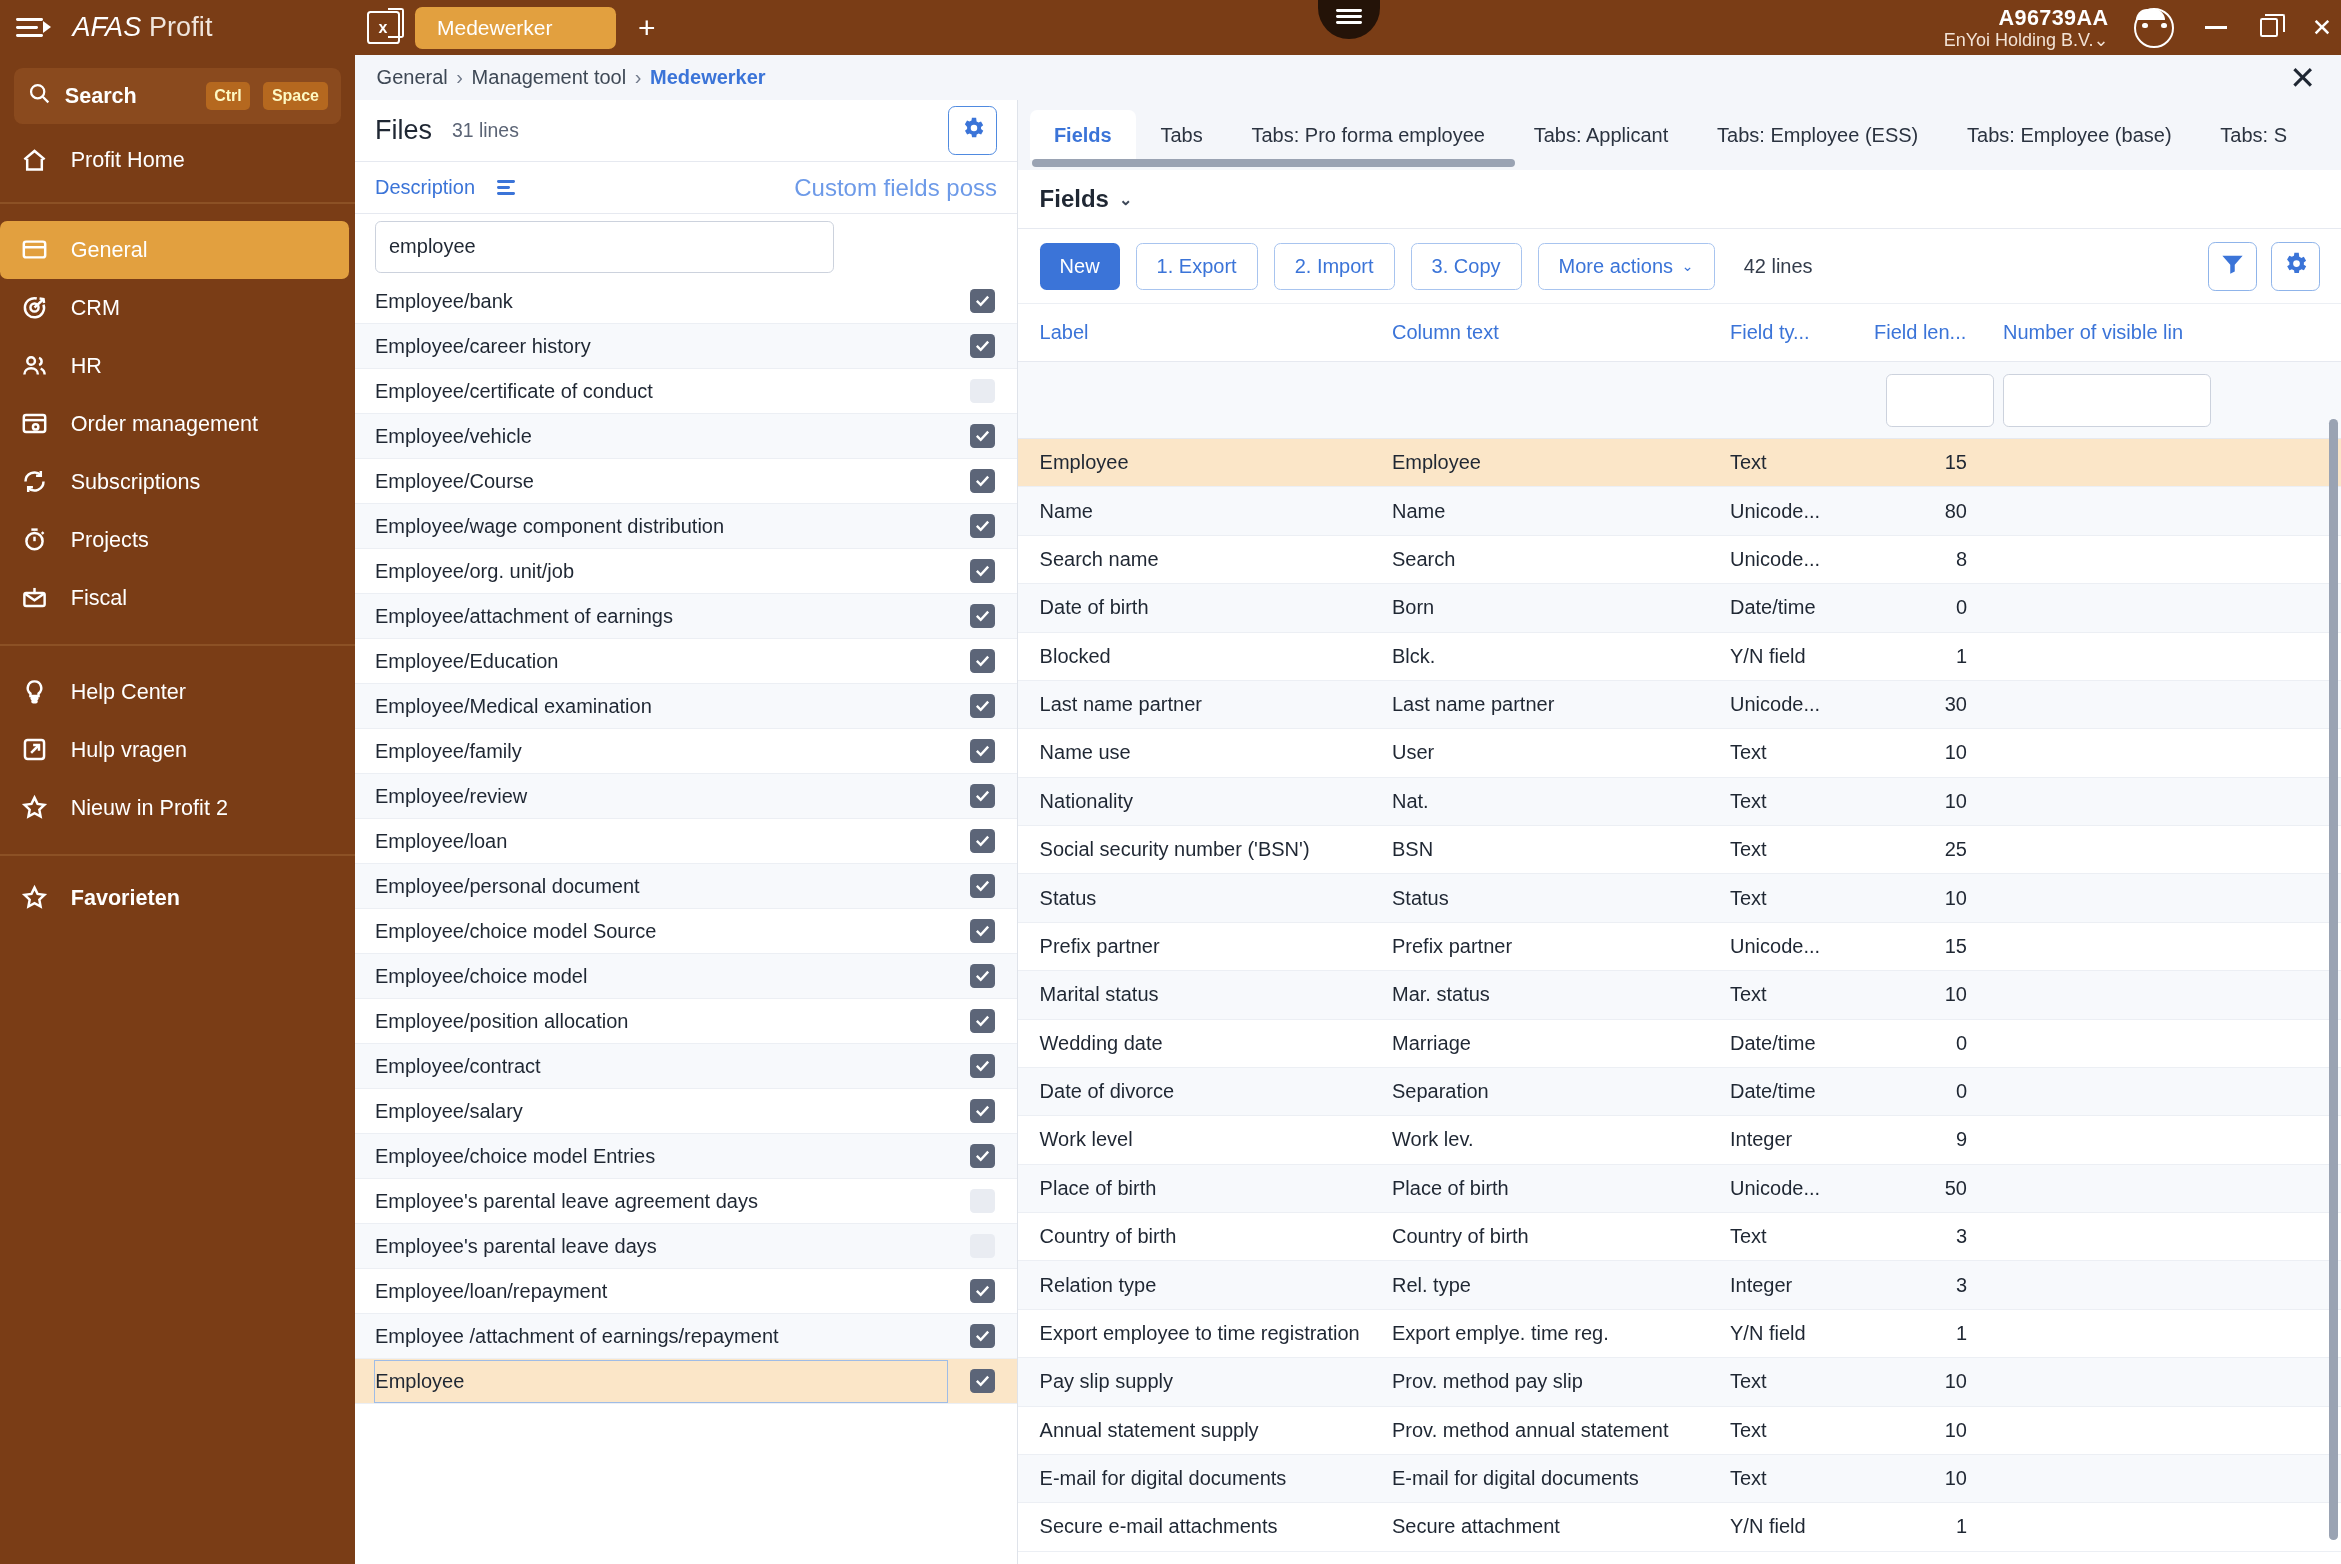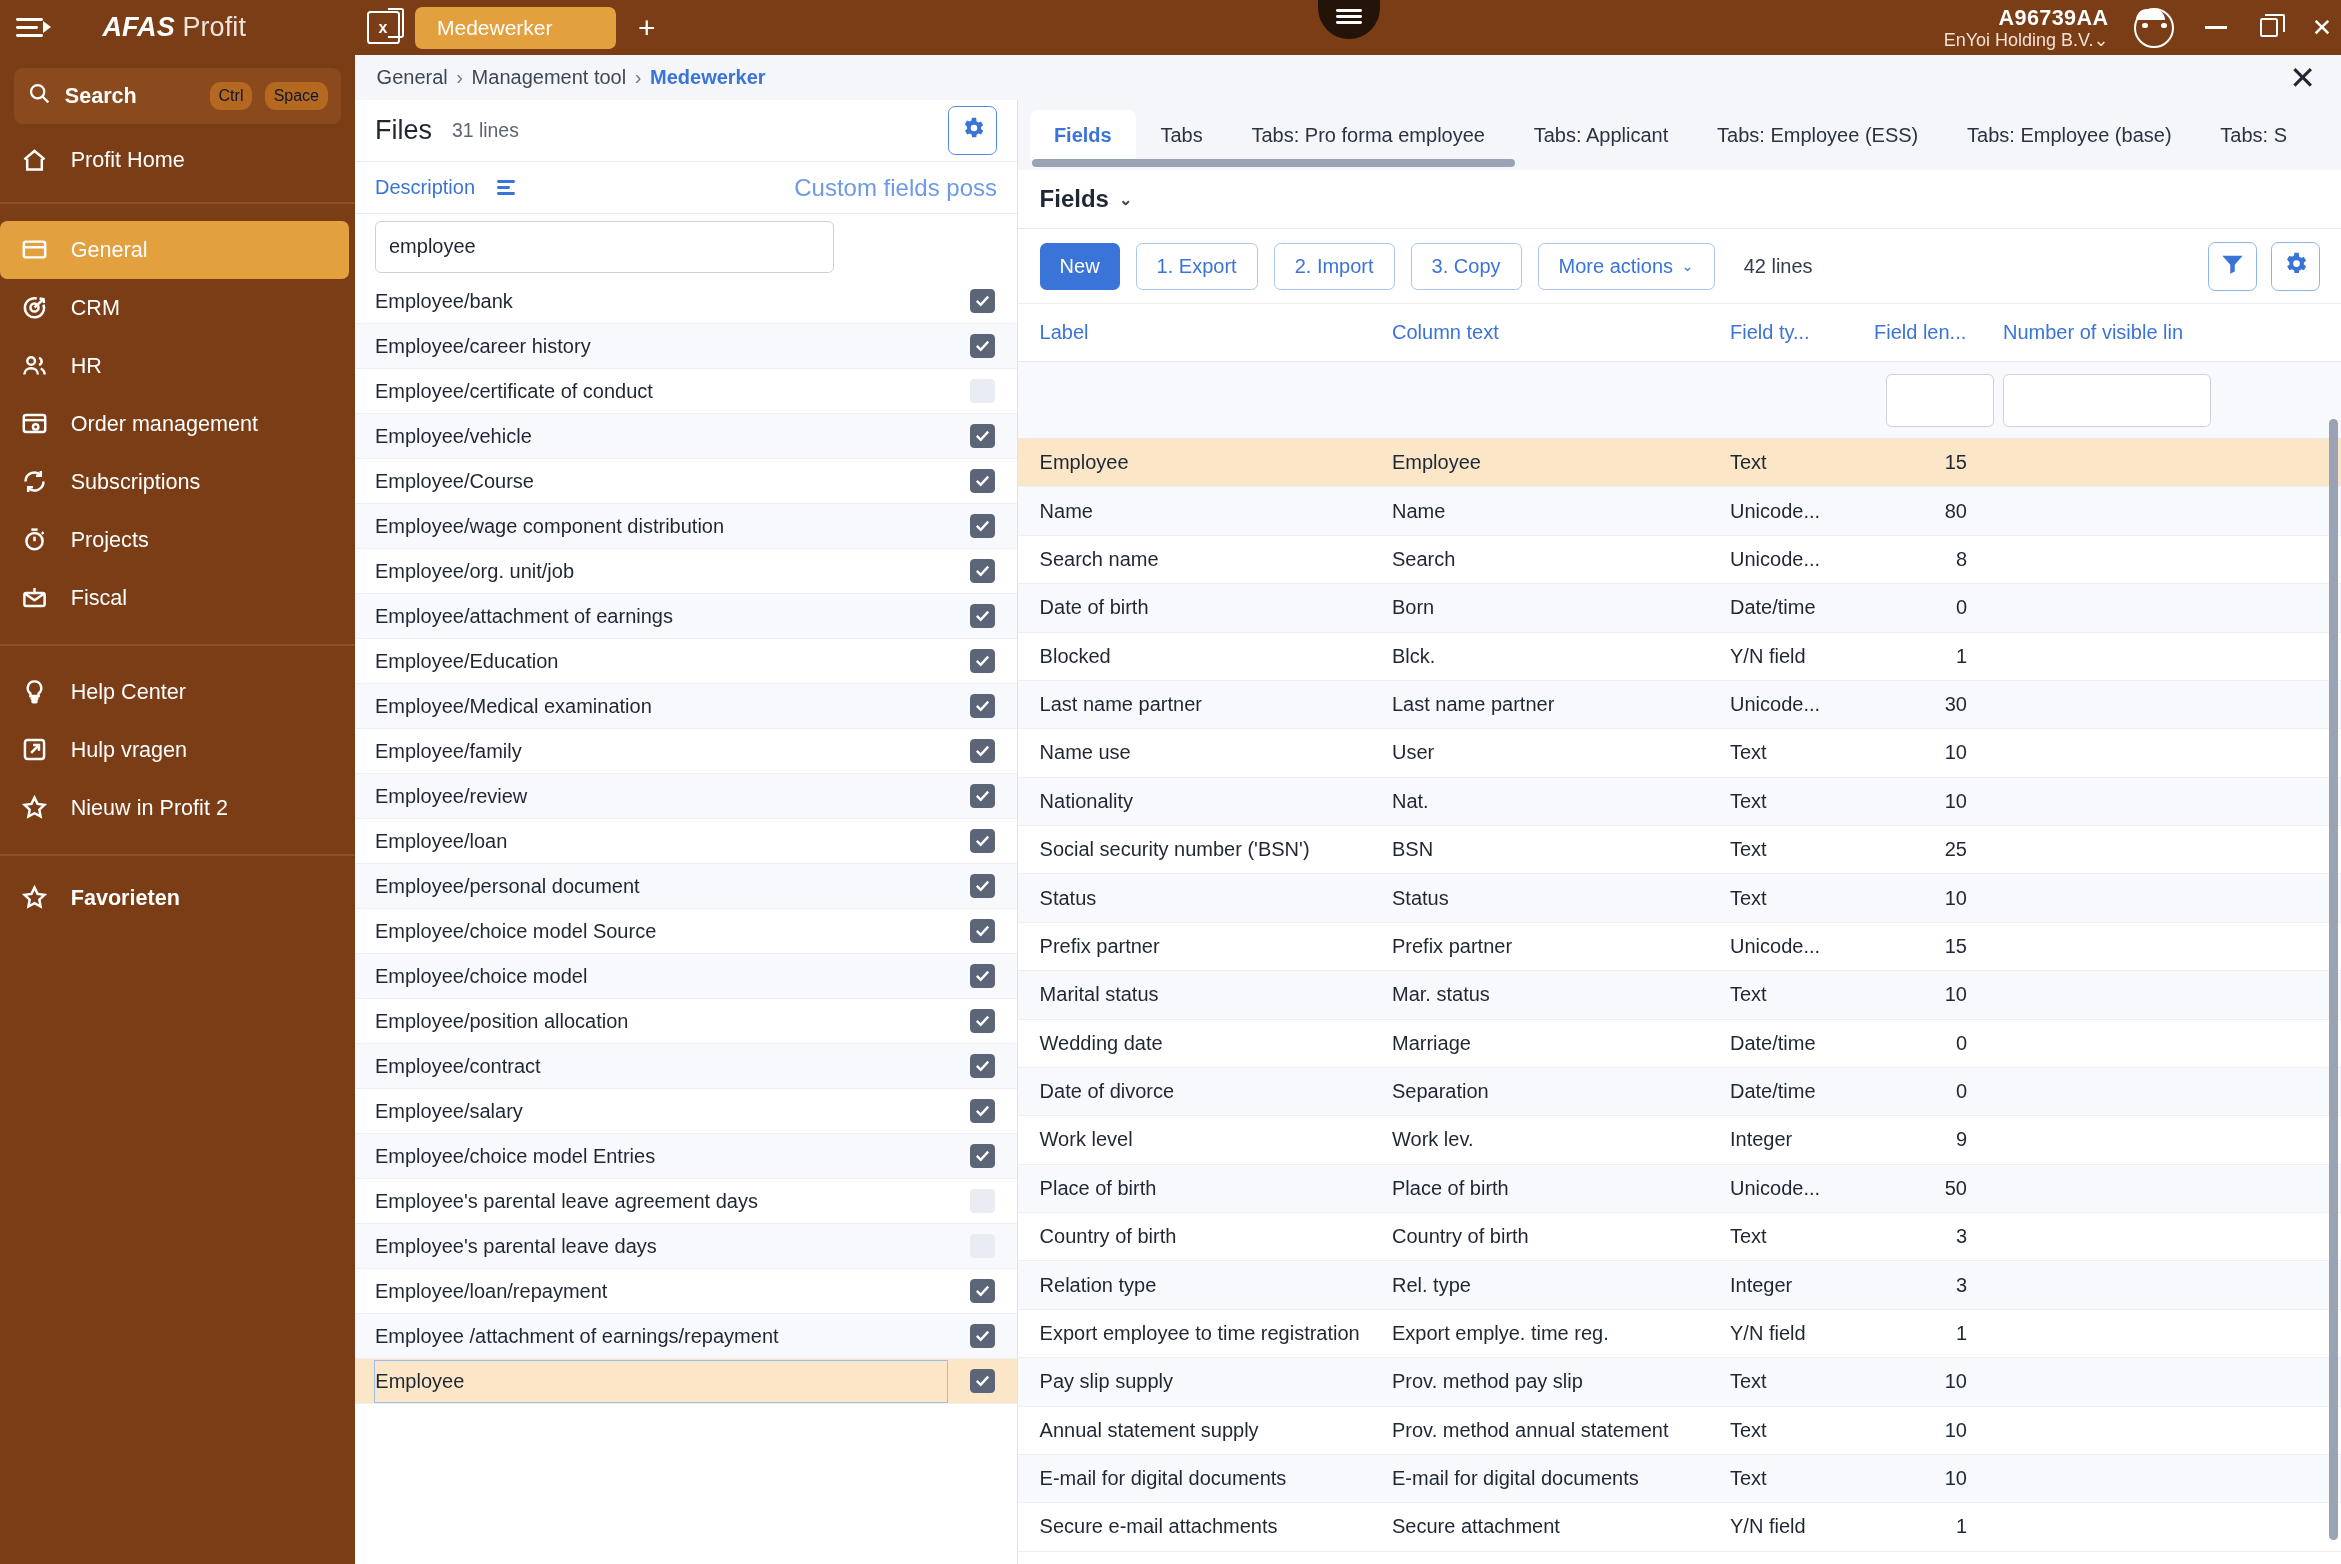--- a/index.html
+++ b/index.html
@@ -21,30 +21,30 @@
   }
   .sb-top { height:55px; display:flex; align-items:center; padding-left:16px; gap:24.4px; }
   .hamburger { width:32px; height:24.4px; position:relative; cursor:pointer; }
   .hamburger i { position:absolute; left:0; height:2.9px; background:#fff; border-radius:1.4px; }
   .hamburger i:nth-child(1){ top:2.9px; width:27px;}
   .hamburger i:nth-child(2){ top:10.8px; width:21.6px;}
   .hamburger i:nth-child(3){ top:18.7px; width:27px;}
   .hamburger .arr { position:absolute; right:-2.9px; top:5.8px; width:0;height:0;
      border-top:6.5px solid transparent;border-bottom:6.5px solid transparent;border-left:8px solid #fff;}
   .brand { font-size:27px; letter-spacing:0.1px; }
-  .brand b { font-style:italic; font-weight:bold;margin-left:30px; }
+  .brand b { font-style:italic; font-weight:normal; }
   .brand span { font-weight:normal; color:#f0e5dc; }
 
   .searchbox {
     margin:13px 14.4px 7.2px 14.4px; height:56px; background:#8a4a1e; border-radius:8.6px;
     display:flex; align-items:center; padding:0 13px; gap:13px; cursor:pointer;
   }
   .searchbox .lbl { flex:1; font-size:21.6px; font-weight:bold; }
-  .kbd { background:#b5681f; color:#0f172a; font-size:16px; font-weight:normal;
-         border-radius:11px; padding:5px 8.6px; }
+  .kbd { background:#b5681f; color:#fef9c3; font-size:16px; font-weight:bold;
+         border-radius:5px; padding:5px 8.6px; }
 
   .nav-item {
     height:58px; display:flex; align-items:center; gap:20px; padding-left:18.7px;
     font-size:21.6px; cursor:pointer; color:#fff; margin:0 0;
   }
   .nav-item.active { background:#e2a03f; color:#fff; border-radius:7.2px; margin:0 5.8px 0 0;}
   .nav-item.bold { font-weight:bold; }
   .nav-icon { width:32px; height:32px; display:flex; align-items:center; justify-content:center; flex:0 0 32px;}
   .nav-icon svg { width:27px; height:27px; stroke:#fff; fill:none; stroke-width:2.2; }
   .sb-divider { height:1.4px; background:#8c5125; margin:13px 0; }

